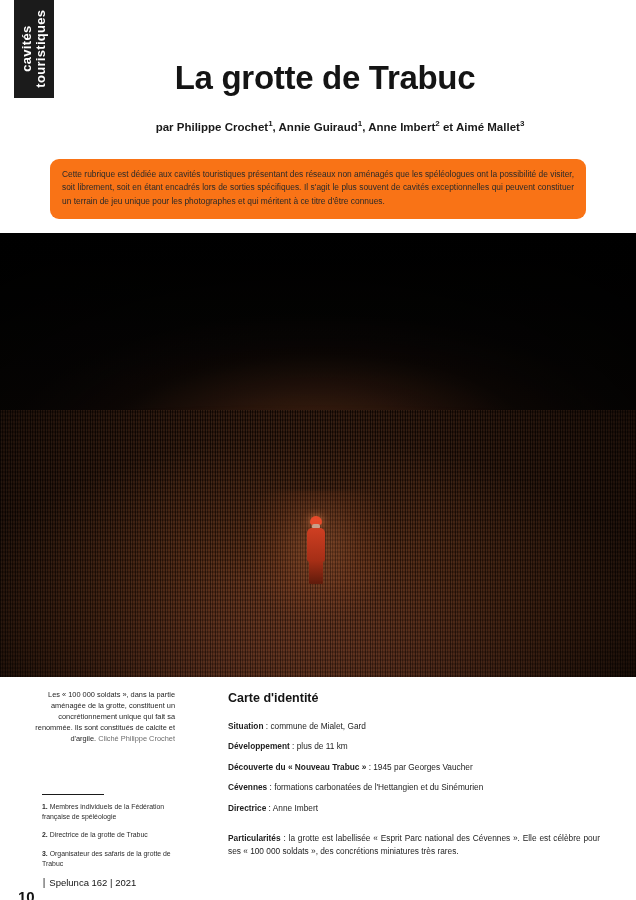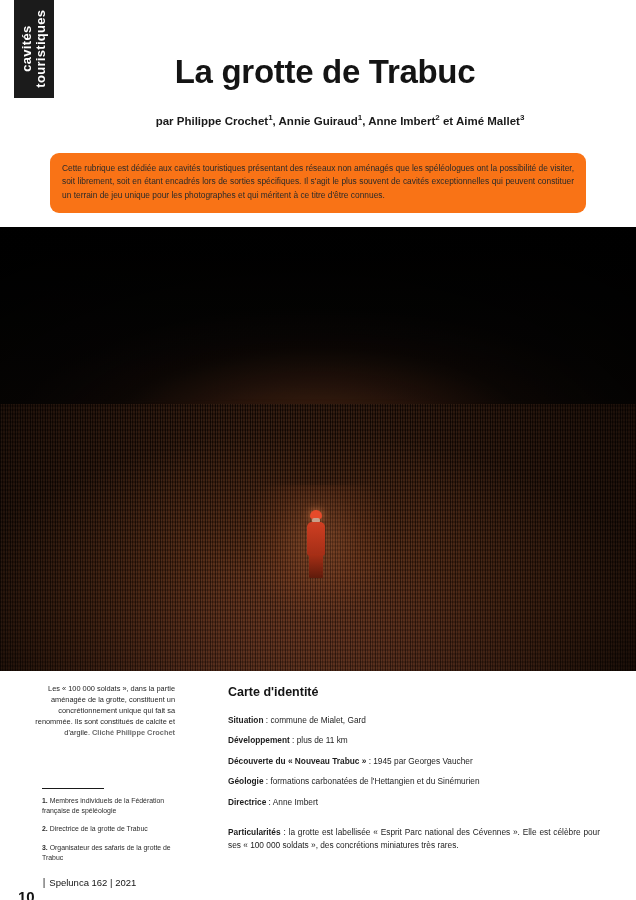--- a/index.html
+++ b/index.html
@@ -40,21 +40,21 @@
   
   .title-wrap {
     padding-top: 42px;
     text-align: center;
   }
   .doc-title {
     font-size: 33px;
     font-weight: bold;
     letter-spacing: -0.3px;
     color: #141414;
-    margin: 11px;
+    margin: 17px;
     padding-left: 40px;
     padding-right: 26px;
   }
   .byline {
     margin-top: 22px;
     font-size: 11.5px;
     font-weight: bold;
     color: #1a1a1a;
     padding-left: 44px;
   }
@@ -151,21 +151,21 @@
   .photo-caption {
     position: absolute;
     left: 20px;
     top: 12px;
     width: 155px;
     font-size: 7.4px;
     line-height: 1.5;
     color: #1f1f1f;
     text-align: right;
   }
-  .photo-caption .credit { color: #6d6d6d; font-weight: bold; }
+  .photo-caption .credit { color: #6d6d6d; }
 
   .footnotes {
     position: absolute;
     left: 42px;
     top: 117px;
     width: 150px;
     font-size: 6.9px;
     line-height: 1.5;
     color: #2b2b2b;
   }
@@ -272,21 +272,21 @@
     <div class="row">
       <b>Situation</b><span> : </span><span>commune de Mialet, Gard</span>
     </div>
     <div class="row">
       <b>Développement</b><span> : </span><span>plus de 11 km</span>
     </div>
     <div class="row">
       <b>Découverte du « Nouveau Trabuc »</b><span> : </span><span>1945 par Georges Vaucher</span>
     </div>
     <div class="row">
-      <b>Géologie</b><span> : </span><span>formations carbonatées de l'Hettangien et du Sinémurien</span>
+      <b>Cévennes</b><span> : </span><span>formations carbonatées de l'Hettangien et du Sinémurien</span>
     </div>
     <div class="row">
       <b>Directrice</b><span> : </span><span>Anne Imbert</span>
     </div>
 
     <div class="note">
       <b>Particularités</b><span> : la grotte est labellisée « Esprit Parc national des Cévennes ». Elle est célèbre pour ses « 100 000 soldats », des concrétions miniatures très rares.</span>
     </div>
   </div>
 

